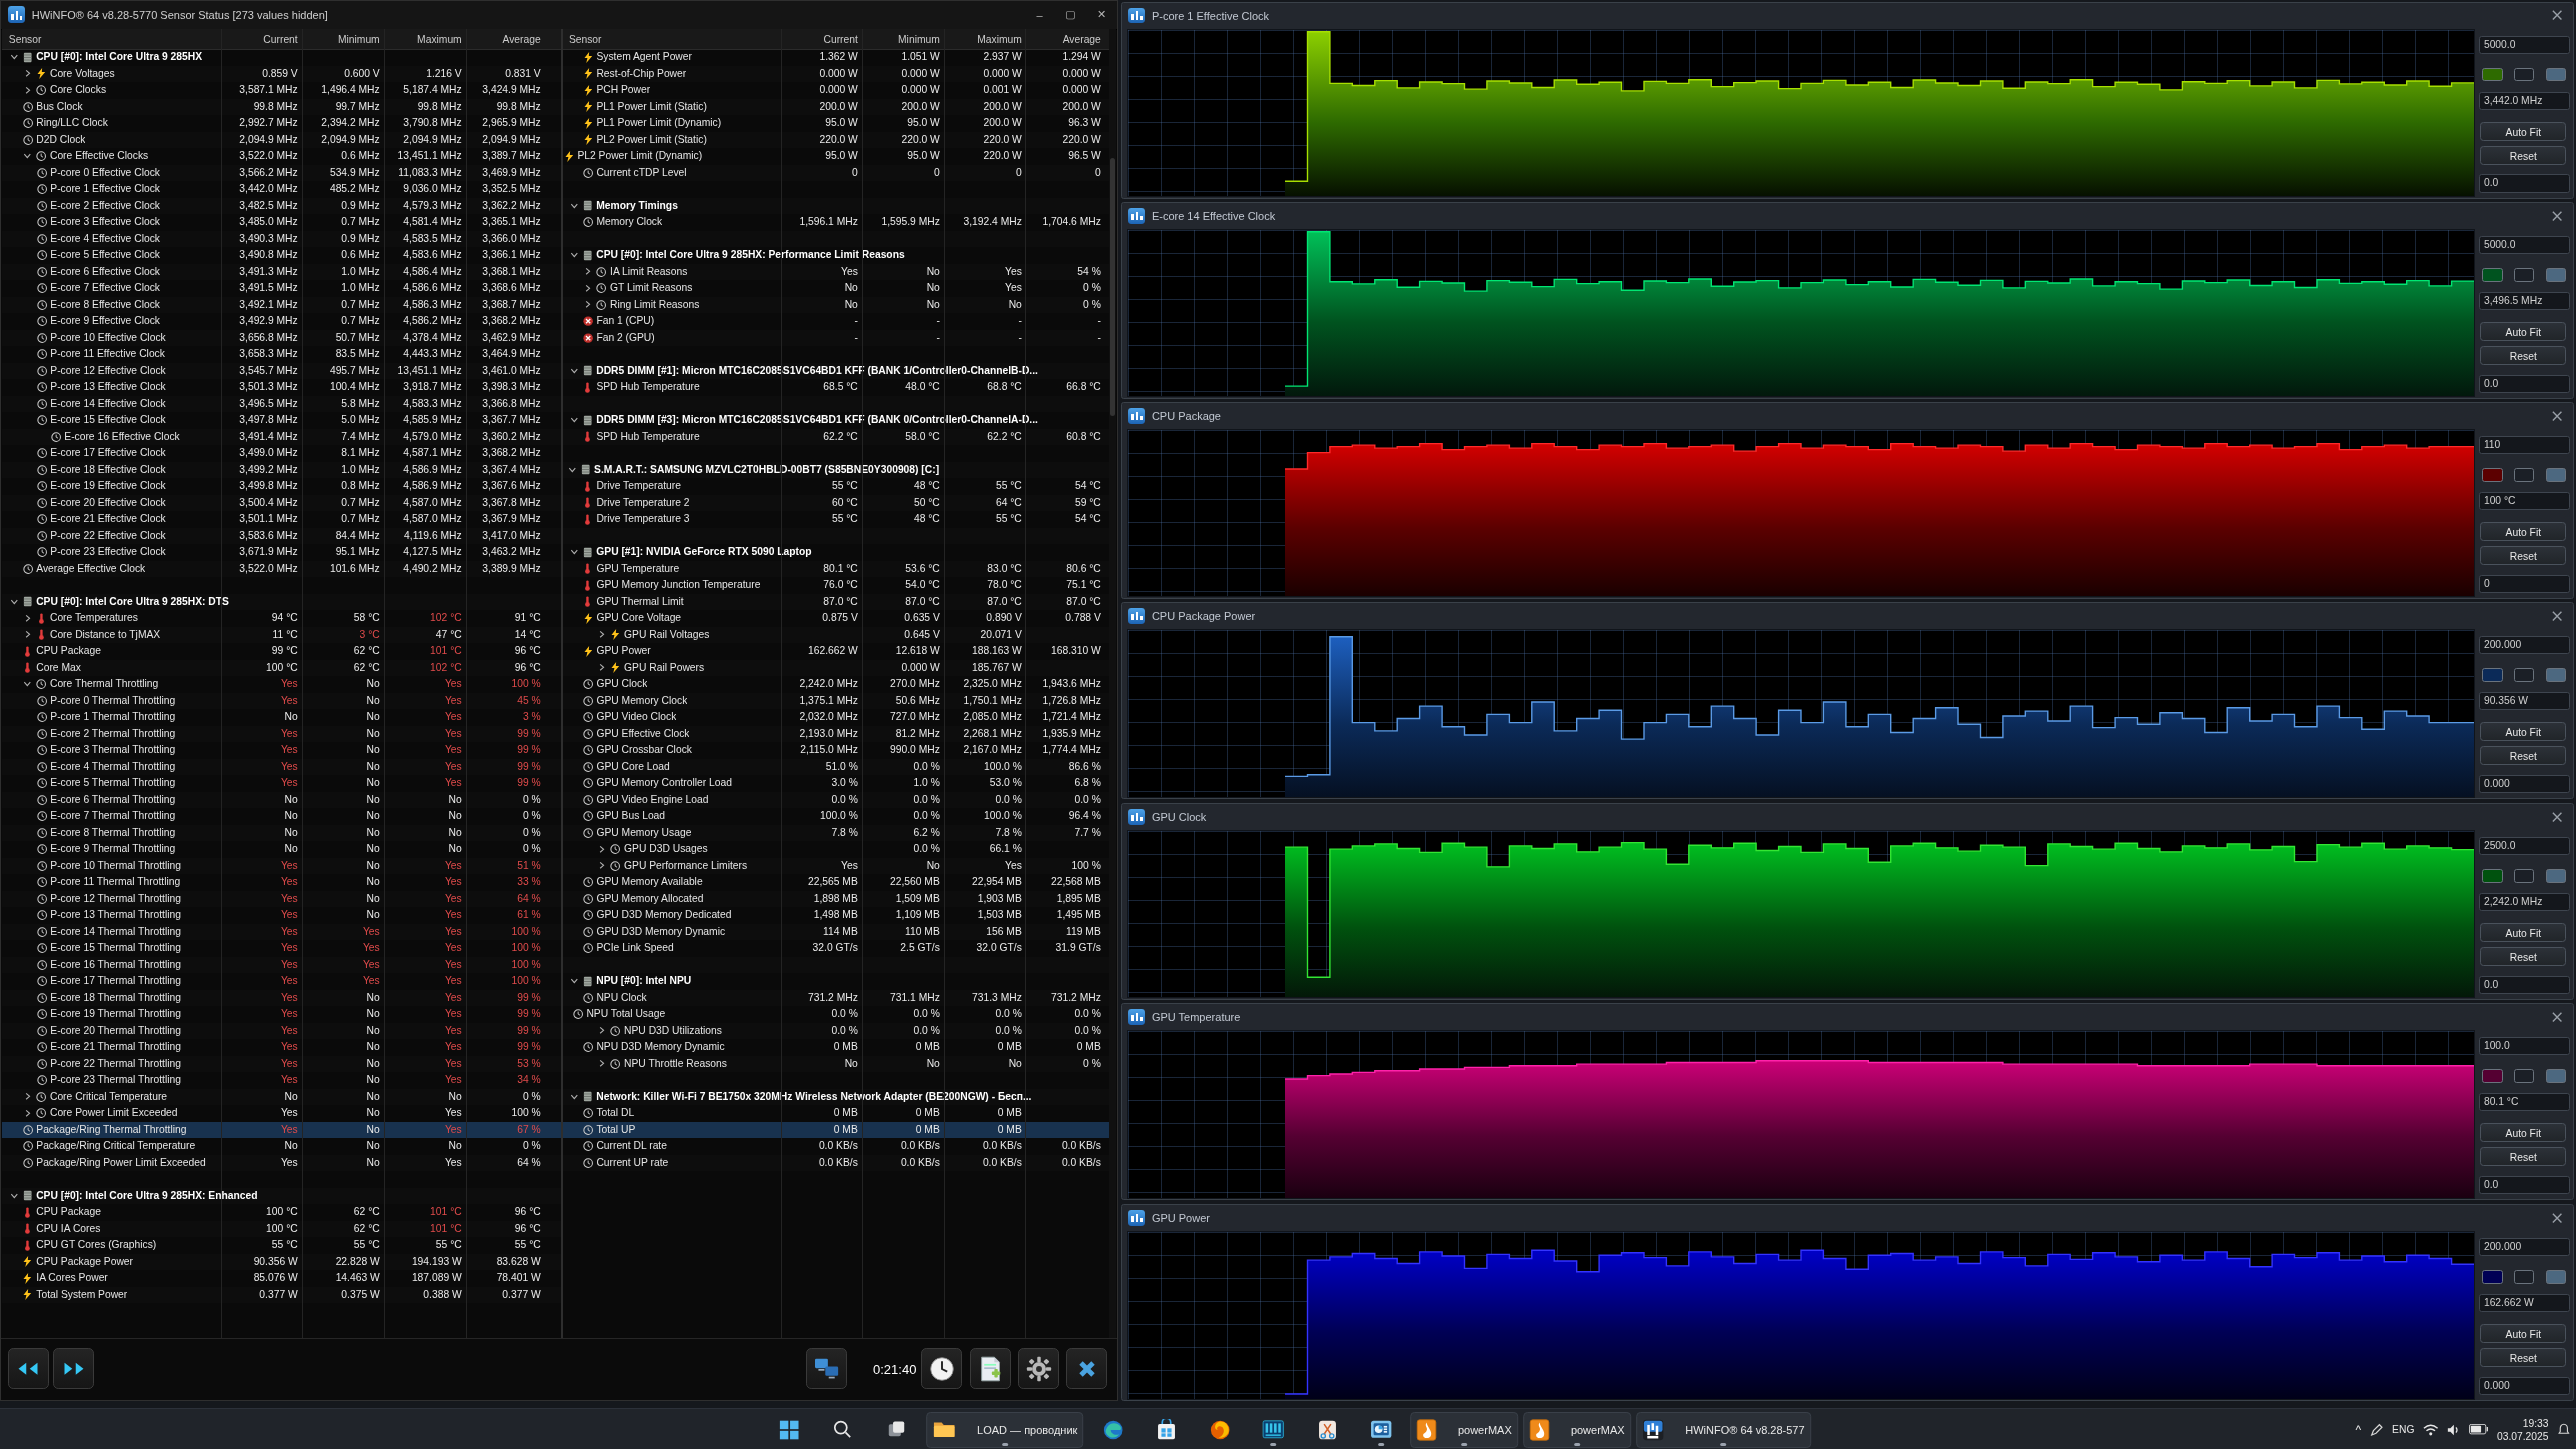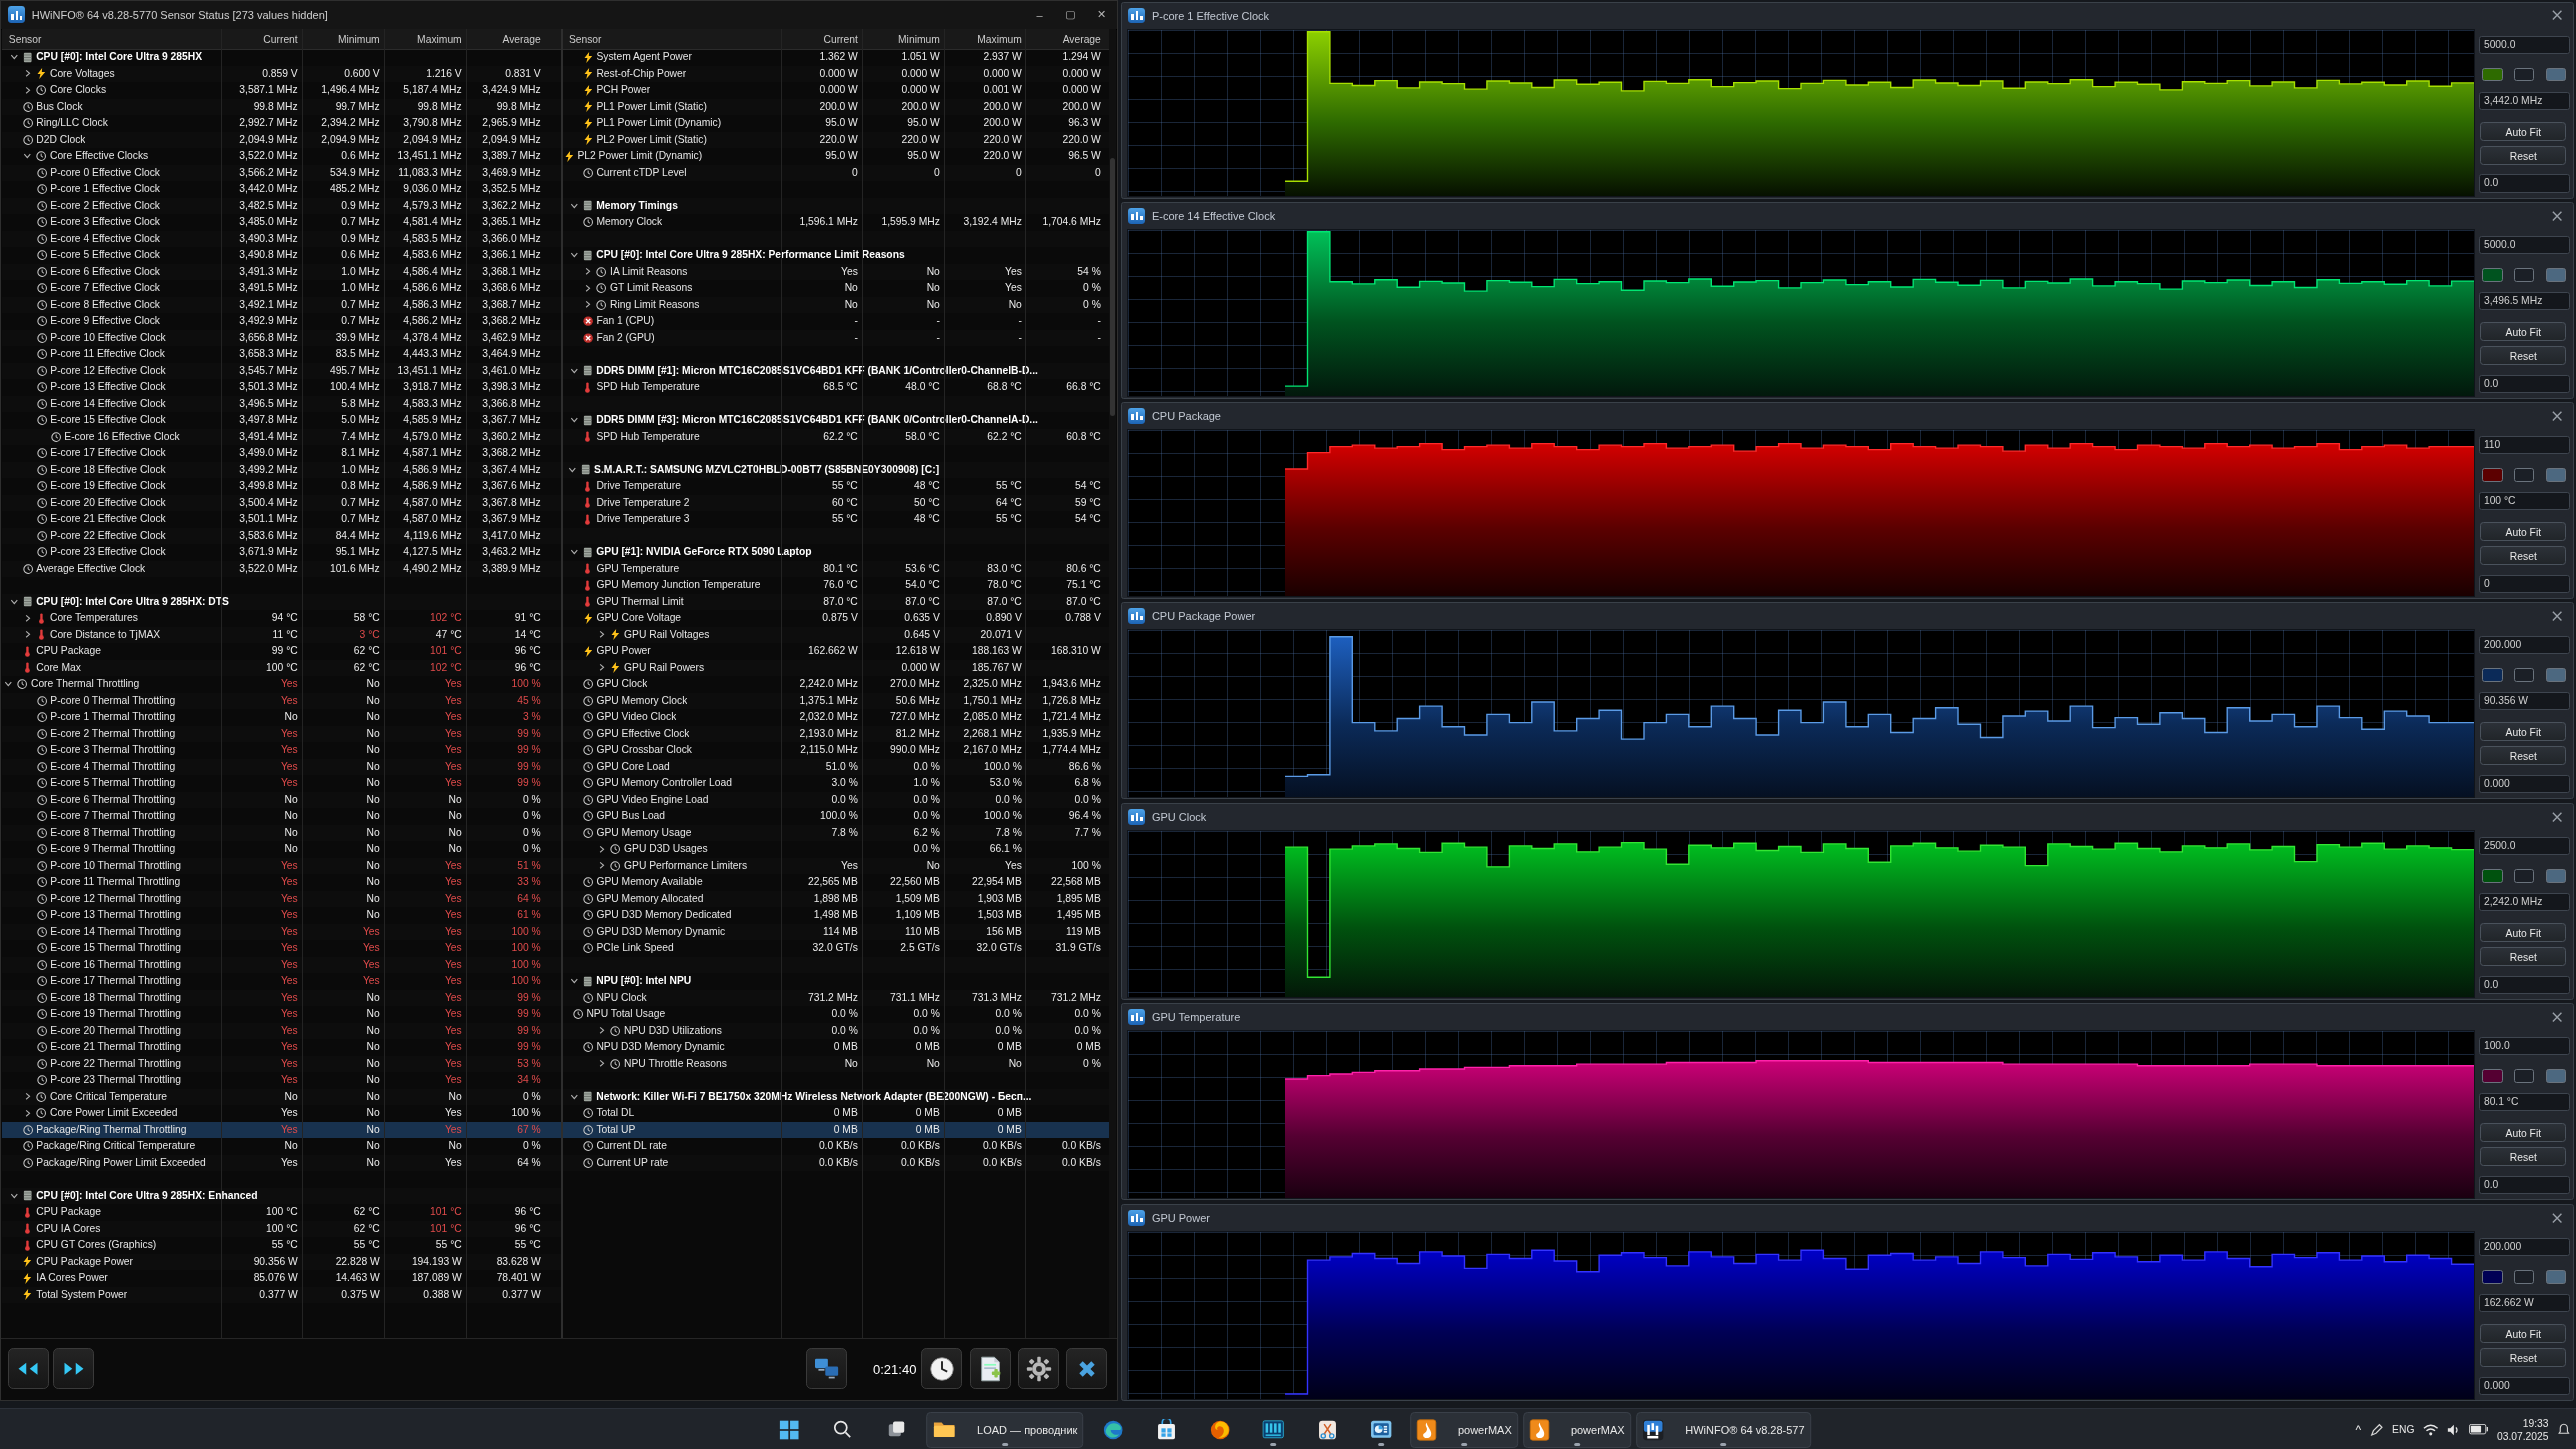--- a/index.html
+++ b/index.html
@@ -407,21 +407,21 @@
           <span class="lbl" style="padding-left:33px">
             <span class="ric">
               <svg width="10.3" height="10.3" viewBox="0 0 12 12">
                 <circle cx="6" cy="6" r="5" fill="none" stroke="#cfcfcf" stroke-width="1.2"></circle>
                 <path d="M6 3 V6 L8.2 7.2" stroke="#cfcfcf" stroke-width="1.1" fill="none"></path>
               </svg>
             </span>
             <span class="lt">P-core 10 Effective Clock</span>
           </span>
           <span class="cell">3,656.8 MHz</span>
-          <span class="cell">39.9 MHz</span>
+          <span class="cell">50.7 MHz</span>
           <span class="cell">4,378.4 MHz</span>
           <span class="cell">3,462.9 MHz</span>
         </div>
         <div class="trow">
           <span class="lbl" style="padding-left:33px">
             <span class="ric">
               <svg width="10.3" height="10.3" viewBox="0 0 12 12">
                 <circle cx="6" cy="6" r="5" fill="none" stroke="#cfcfcf" stroke-width="1.2"></circle>
                 <path d="M6 3 V6 L8.2 7.2" stroke="#cfcfcf" stroke-width="1.1" fill="none"></path>
               </svg>
@@ -711,21 +711,21 @@
               </svg>
             </span>
             <span class="lt">Core Max</span>
           </span>
           <span class="cell">100 °C</span>
           <span class="cell">62 °C</span>
           <span class="cell red">102 °C</span>
           <span class="cell">96 °C</span>
         </div>
         <div class="trow">
-          <span class="lbl" style="">
+          <span class="lbl" style="padding-left:19px">
             <span class="chev">
               <svg width="8.6" height="7.7" viewBox="0 0 10 9">
                 <path d="M1.5 2.5 L5 6.5 L8.5 2.5" stroke="#b0b0b0" fill="none" stroke-width="1.3"></path>
               </svg>
             </span>
             <span class="ric">
               <svg width="10.3" height="10.3" viewBox="0 0 12 12">
                 <circle cx="6" cy="6" r="5" fill="none" stroke="#cfcfcf" stroke-width="1.2"></circle>
                 <path d="M6 3 V6 L8.2 7.2" stroke="#cfcfcf" stroke-width="1.1" fill="none"></path>
               </svg>

